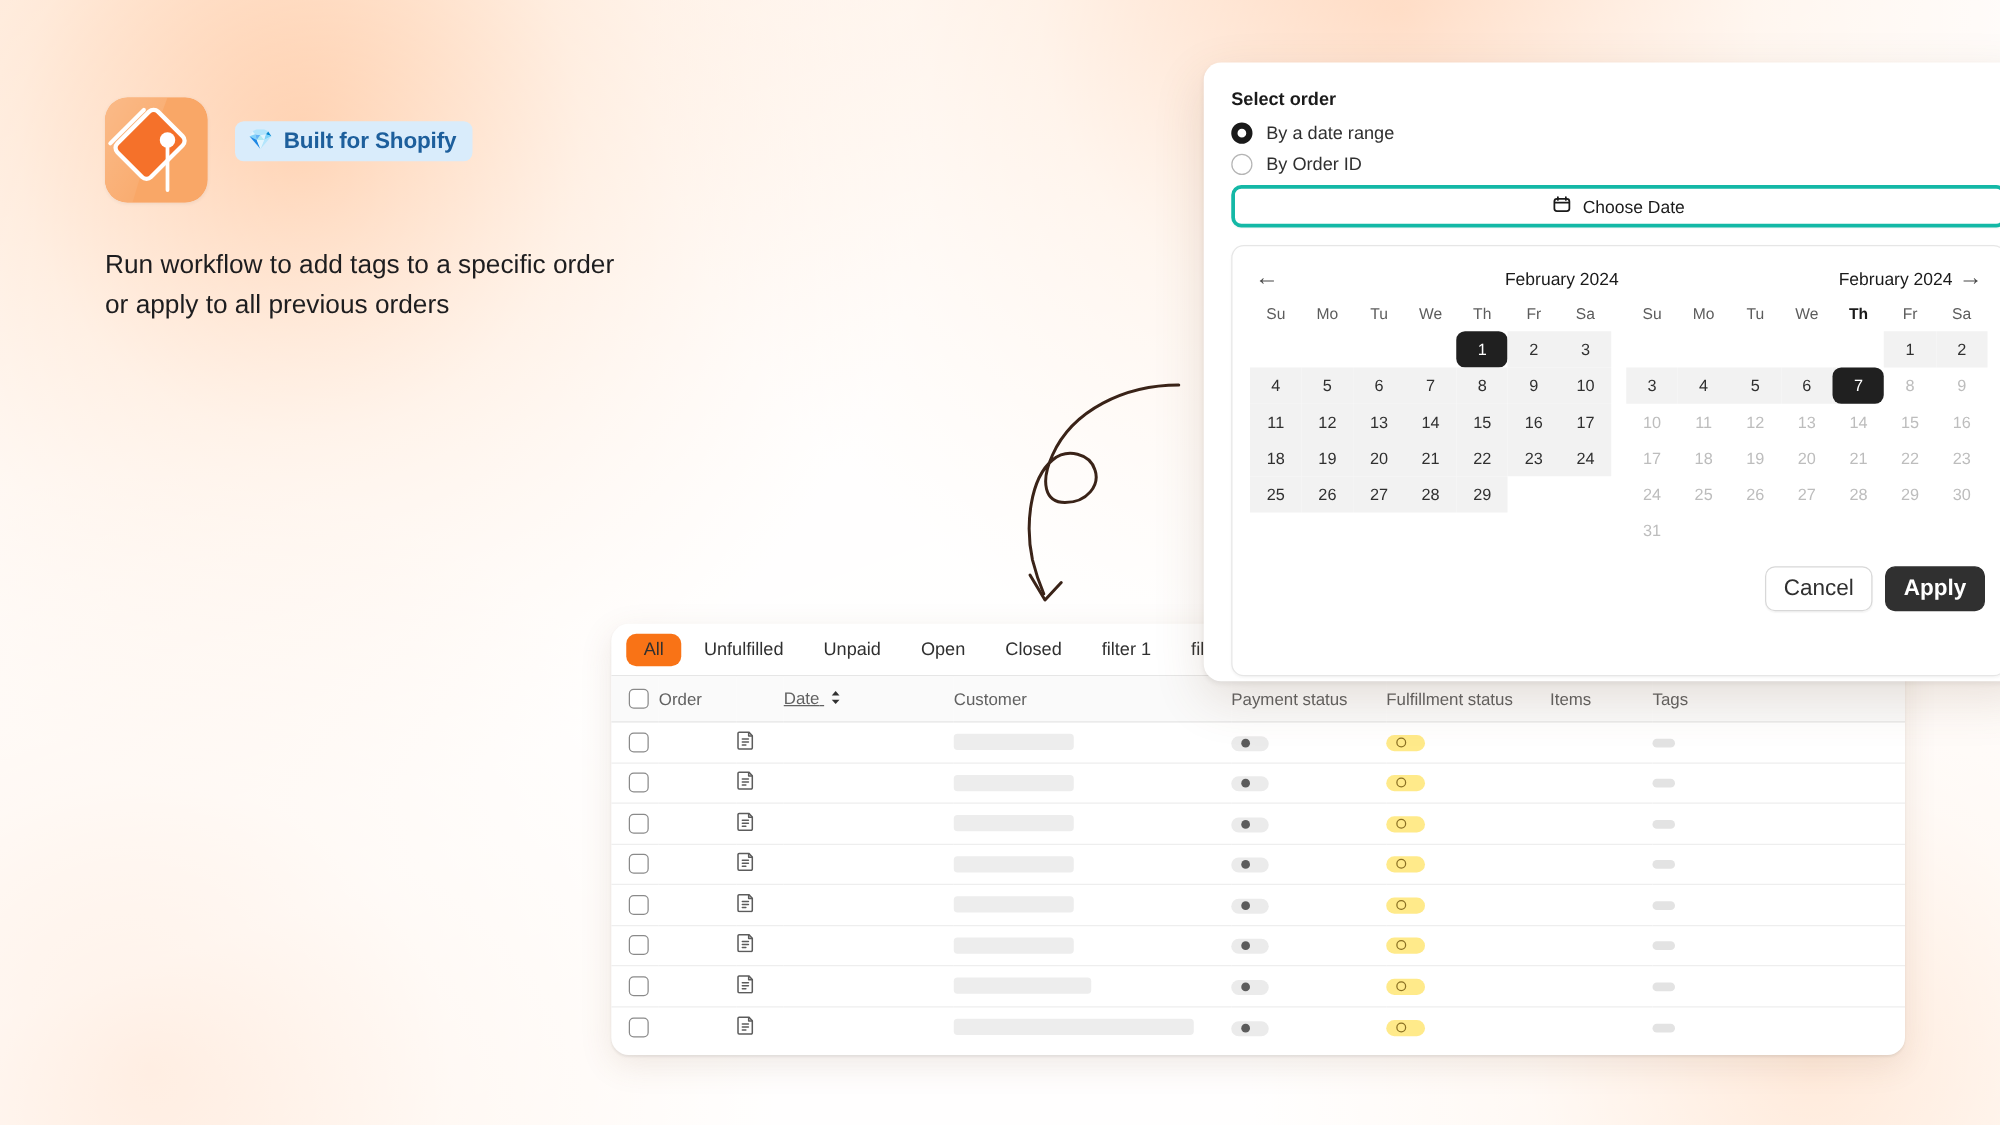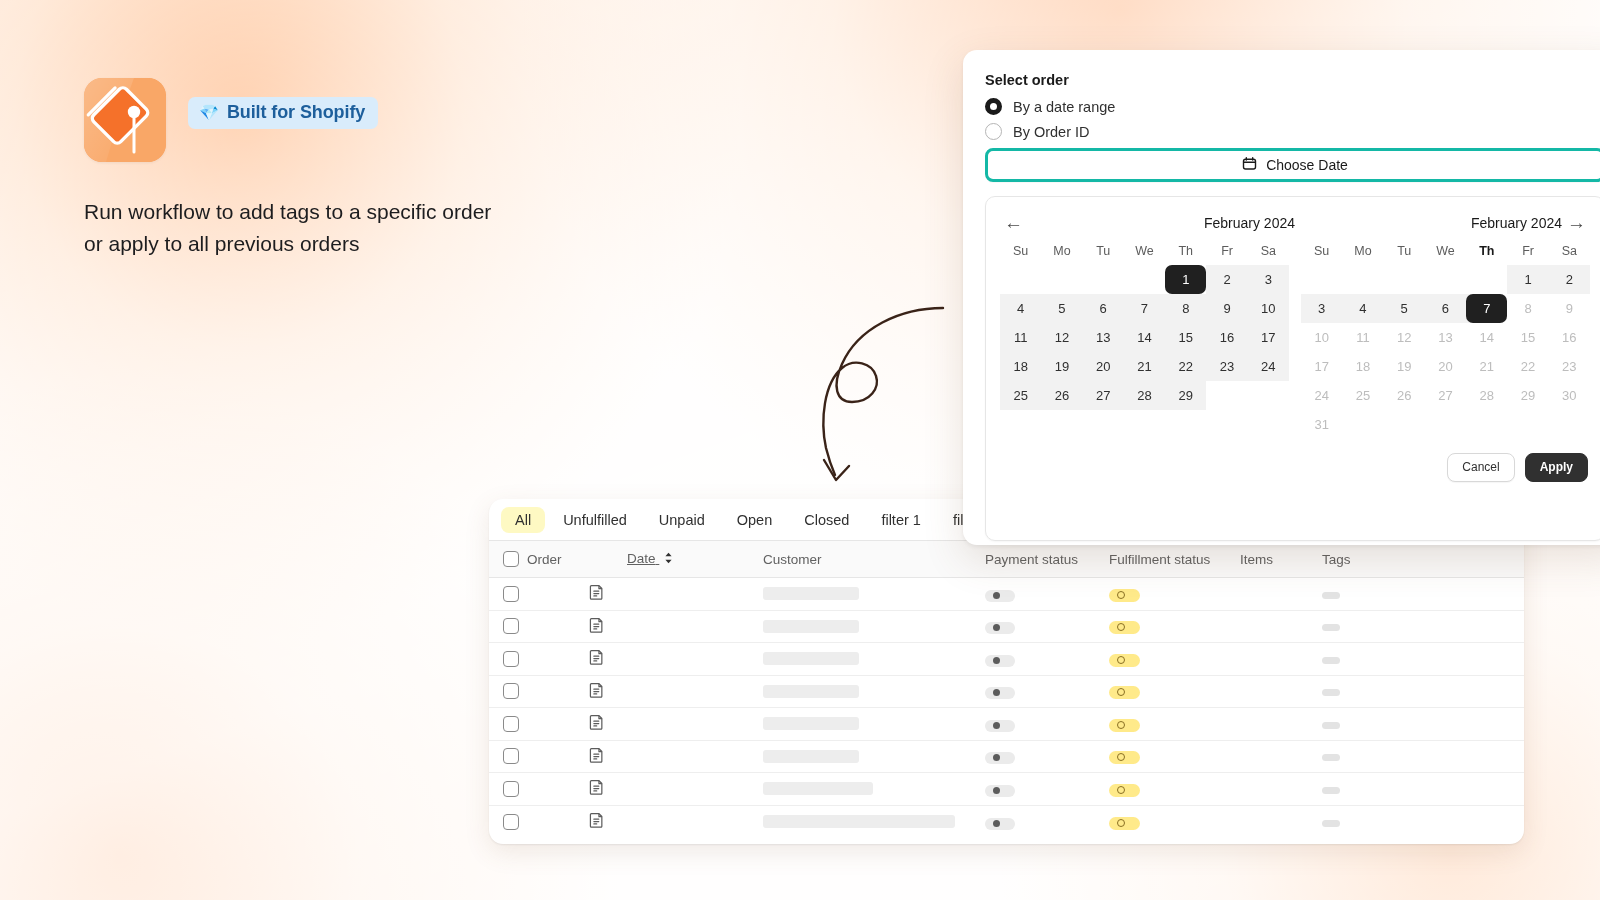--- a/index.html
+++ b/index.html
@@ -79,21 +79,21 @@
   }
   .filterbar {
     display: flex; align-items: center; gap: 4px;
     padding: 8px 12px 7px 12px; height: 42px;
     border-bottom: 1px solid #e6e6e6;
   }
   .ftab {
     font-size: 14.5px; color: #303030; padding: 5px 14px; border-radius: 8px;
     white-space: nowrap;
   }
-  .ftab.active { background: #fef9c3; font-weight: 500; }
+  .ftab.active { background: #f97316; font-weight: 500; }
 
   table.orders { width: 100%; border-collapse: collapse; table-layout: fixed; }
   table.orders th {
     font-size: 13.5px; font-weight: 400; color: #616161; text-align: left;
     padding: 10px 0 10px 0; background: #fafafa; border-bottom: 1px solid #e6e6e6;
     vertical-align: middle;
   }
   table.orders td {
     font-size: 14.5px; color: #303030; padding: 0; height: 32.5px;
     border-bottom: 1px solid #eeeeee; vertical-align: middle;
@@ -183,21 +183,21 @@
   .cal td.sel.end   { background: #f2f2f2; border-radius: 0 7px 7px 0; }
   .cal td.muted { color: #bdbdbd; }
   .cal td.empty { background: transparent; }
 
   .tip {
     margin-top: auto; font-size: 12.5px; line-height: 1.45; color: #303030;
     font-style: italic; padding: 0 2px;
   }
   .tip b { font-style: normal; font-weight: 700; }
   .pkfoot { display: flex; justify-content: flex-end; gap: 10px; margin-top: 14px; padding: 0 2px 0 0; }
-  .btn { font-size: 12px; border-radius: 8px; padding: 6px 14px 7px 14px; }
+  .btn { font-size: 18px; border-radius: 8px; padding: 6px 14px 7px 14px; }
   .btn.cancel { background: #fff; border: 1px solid #d8d8d8; color: #303030; box-shadow: 0 1px 1px rgba(0,0,0,0.04); }
   .btn.apply { background: #303030; color: #fff; font-weight: 700; border: 1px solid #303030; }
 </style>
 </head>
 <body>
 
 <div id="bg">
   <div class="g1"></div>
     <div class="g2"></div>
     <div class="g3"></div>

